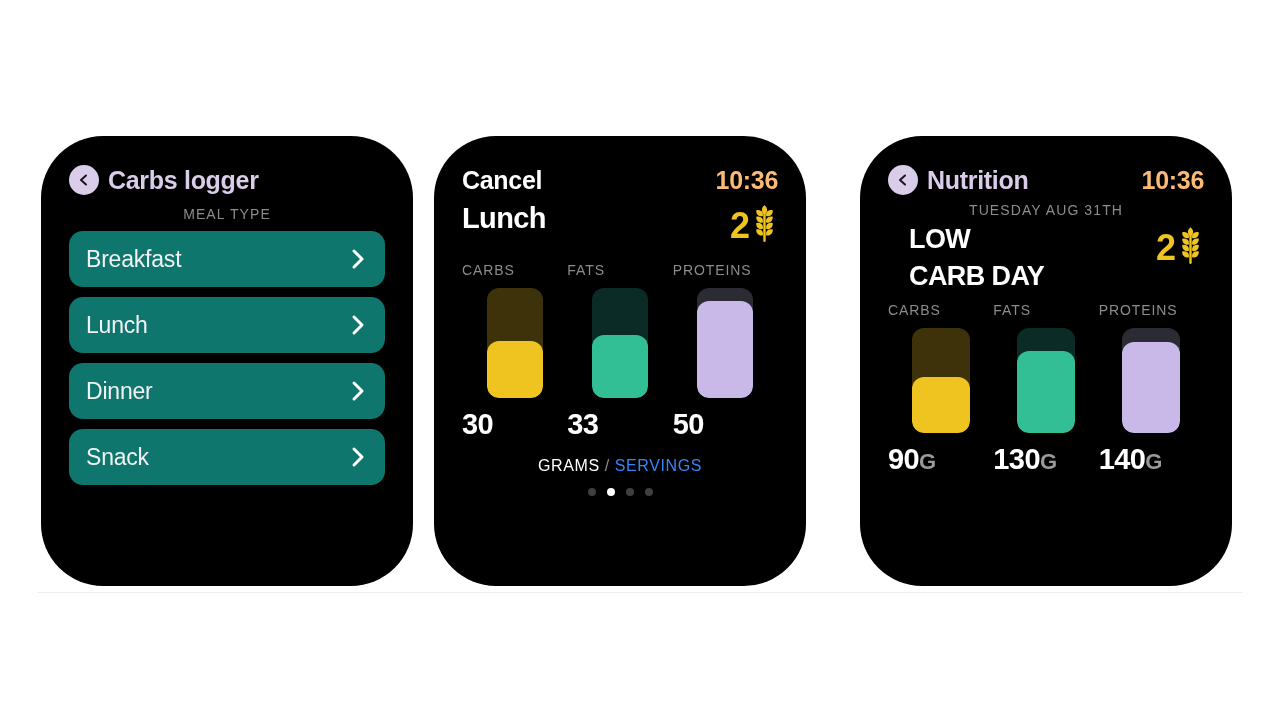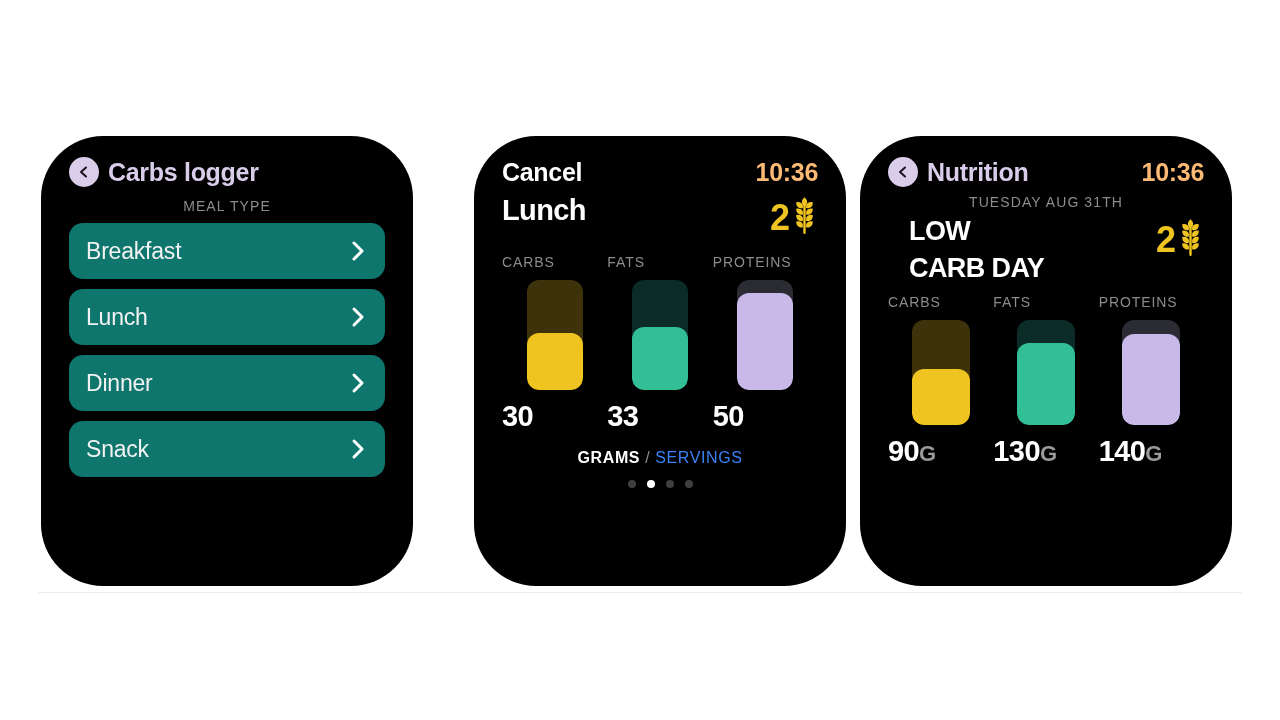--- a/index.html
+++ b/index.html
@@ -33,27 +33,27 @@
   
   .watch {
     position: absolute;
     width: 372px;
     height: 450px;
     background: #000000;
     border-radius: 62px;
     overflow: hidden;
   }
   #watch-1 { left: 41px;  top: 136px; }
-  #watch-2 { left: 474px; top: 136px; }
+  #watch-2 { left: 434px; top: 136px; }
   #watch-3 { left: 860px; top: 136px; }
 
   .screen {
     position: absolute;
     inset: 0;
-    padding: 0 28px;
+    padding: 8px 28px;
   }
 
   
   .hdr {
     display: flex;
     align-items: center;
     height: 52px;
     padding-top: 20px;
   }
   .back-btn {
@@ -188,21 +188,21 @@
     letter-spacing: 0;
   }
 
   
   .unit-toggle {
     text-align: center;
     margin-top: 16px;
     font-size: 16px;
     letter-spacing: 0.6px;
   }
-  .unit-toggle .sel { color: #ffffff; font-weight: bold; }
+  .unit-toggle .sel { color: #ffffff; font-weight: normal; }
   .unit-toggle .sep { color: #8c8c8c; }
   .unit-toggle .unsel { color: #3b82f6; }
 
   
   .dots {
     display: flex;
     justify-content: center;
     gap: 11px;
     margin-top: 13px;
   }

